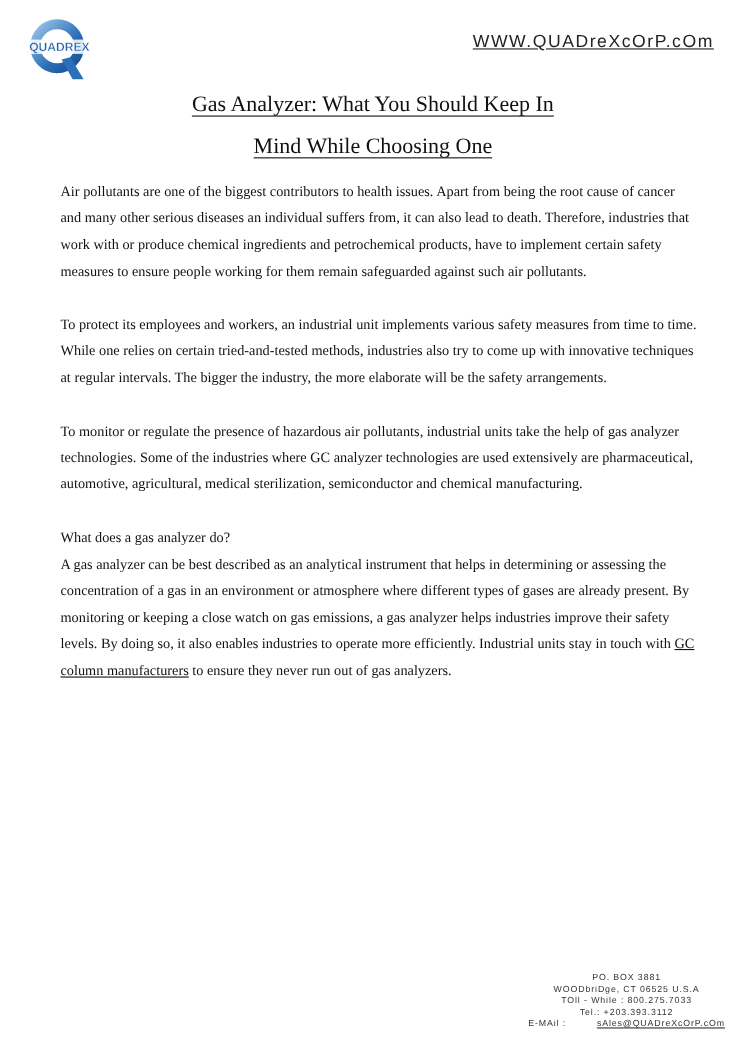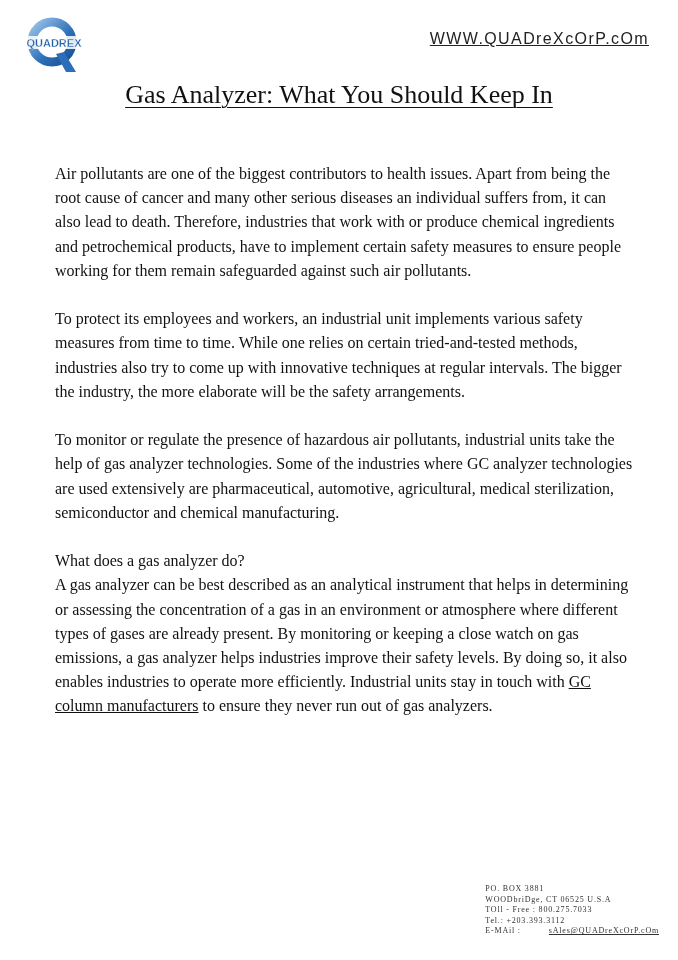--- a/index.html
+++ b/index.html
@@ -1,25 +1,25 @@
 <!DOCTYPE html>
 <html><head>
 <meta charset="utf-8">
 <style>
   html, body { margin: 0; padding: 0; background: #ffffff; }
   body { width: 678px; height: 960px; position: relative; overflow: hidden; font-family: "DejaVu Serif", "Liberation Serif", serif; color: #111; }
   .logo { position: absolute; left: 20px; top: 16px; width: 68px; height: 60px; text-align: right; }
   .site-url { position: absolute; right: 29px; top: 30px; font-family: "Liberation Sans", sans-serif; font-size: 16px; letter-spacing: 1.4px; color: #222; text-decoration: underline; }
-  .title { position: absolute; left: 0; width: 100%; top: 76px; text-align: center; font-family: "Liberation Serif", serif; font-size: 26px; line-height: 38px; color: #111; }
+  .title { position: absolute; left: 0; width: 100%; top: 76px; text-align: center; font-family: "Liberation Serif", serif; font-size: 20px; line-height: 38px; color: #111; }
   .title span { text-decoration: underline; text-underline-offset: 4px; text-decoration-thickness: 1px; }
-  .body-text { position: absolute; left: 55px; width: 580px; top: 162px; font-family: "Liberation Serif", serif; font-size: 16px; line-height: 24.2px; color: #111; }
+  .body-text { position: absolute; left: 55px; width: 580px; top: 162px; font-family: "Liberation Serif", serif; font-size: 13px; line-height: 24.2px; color: #111; }
   .para { margin: 0 0 24.2px 0; }
   .para.q { margin-bottom: 0; }
   .link { color: #111; text-decoration: underline; }
-  .footer { position: absolute; right: 19px; top: 884px; text-align: left; font-family: Liberation Serif, serif; font-size: 8px; line-height: 10.6px; letter-spacing: 0.8px; color: #333; }
+  .footer { position: absolute; right: 19px; top: 884px; text-align: center; font-family: Liberation Sans, sans-serif; font-size: 8px; line-height: 10.6px; letter-spacing: 0.8px; color: #333; }
   .footer a { color: #333; text-decoration: underline; margin-left: 28px; }
 </style>
 </head>
 <body>
 
 <div class="logo">
   <svg width="68" height="60" viewBox="0 0 68 60">
     <defs>
       <linearGradient id="qg" x1="0" y1="0" x2="1" y2="1">
         <stop offset="0" stop-color="#9cc4ea"></stop>
@@ -31,29 +31,30 @@
     <path d="M36 38 L46 56 L56 56 L44 36 Z" fill="#2c6fb8"></path>
     <rect x="2" y="20" width="64" height="13" fill="#ffffff" opacity="0.85"></rect>
     <text x="34" y="30.5" text-anchor="middle" font-family="Liberation Sans, sans-serif" font-size="11" font-weight="bold" fill="#1f5fa8" stroke="#ffffff" stroke-width="0.3">QUADREX</text>
   </svg>
 </div>
 
 <a class="site-url">WWW.QUADreXcOrP.cOm</a>
 
 <div class="title">
   <div><span>Gas Analyzer: What You Should Keep In</span></div>
+  <div><span>Mind While Choosing One</span></div>
 </div>
 
 <div class="body-text">
   <p class="para">Air pollutants are one of the biggest contributors to health issues. Apart from being the root cause of cancer and many other serious diseases an individual suffers from, it can also lead to death. Therefore, industries that work with or produce chemical ingredients and petrochemical products, have to implement certain safety measures to ensure people working for them remain safeguarded against such air pollutants.</p>
   <p class="para">To protect its employees and workers, an industrial unit implements various safety measures from time to time. While one relies on certain tried-and-tested methods, industries also try to come up with innovative techniques at regular intervals. The bigger the industry, the more elaborate will be the safety arrangements.</p>
   <p class="para">To monitor or regulate the presence of hazardous air pollutants, industrial units take the help of gas analyzer technologies. Some of the industries where GC analyzer technologies are used extensively are pharmaceutical, automotive, agricultural, medical sterilization, semiconductor and chemical manufacturing.</p>
   <p class="para q">What does a gas analyzer do?</p>
   <p class="para"><span>A gas analyzer can be best described as an analytical instrument that helps in determining or assessing the concentration of a gas in an environment or atmosphere where different types of gases are already present. By monitoring or keeping a close watch on gas emissions, a gas analyzer helps industries improve their safety levels. By doing so, it also enables industries to operate more efficiently. Industrial units stay in touch with </span><a class="link">GC column manufacturers</a><span> to ensure they never run out of gas analyzers.</span></p>
 </div>
 
 <div class="footer">
   <div>PO. BOX 3881</div>
   <div>WOODbriDge, CT 06525 U.S.A</div>
-  <div>TOll - Free : 800.275.7033</div>
+  <div>TOll - While : 800.275.7033</div>
   <div>Tel.:  +203.393.3112</div>
   <div><span>E-MAil :</span><a>sAles@QUADreXcOrP.cOm</a></div>
 </div>
 
 </body></html>

